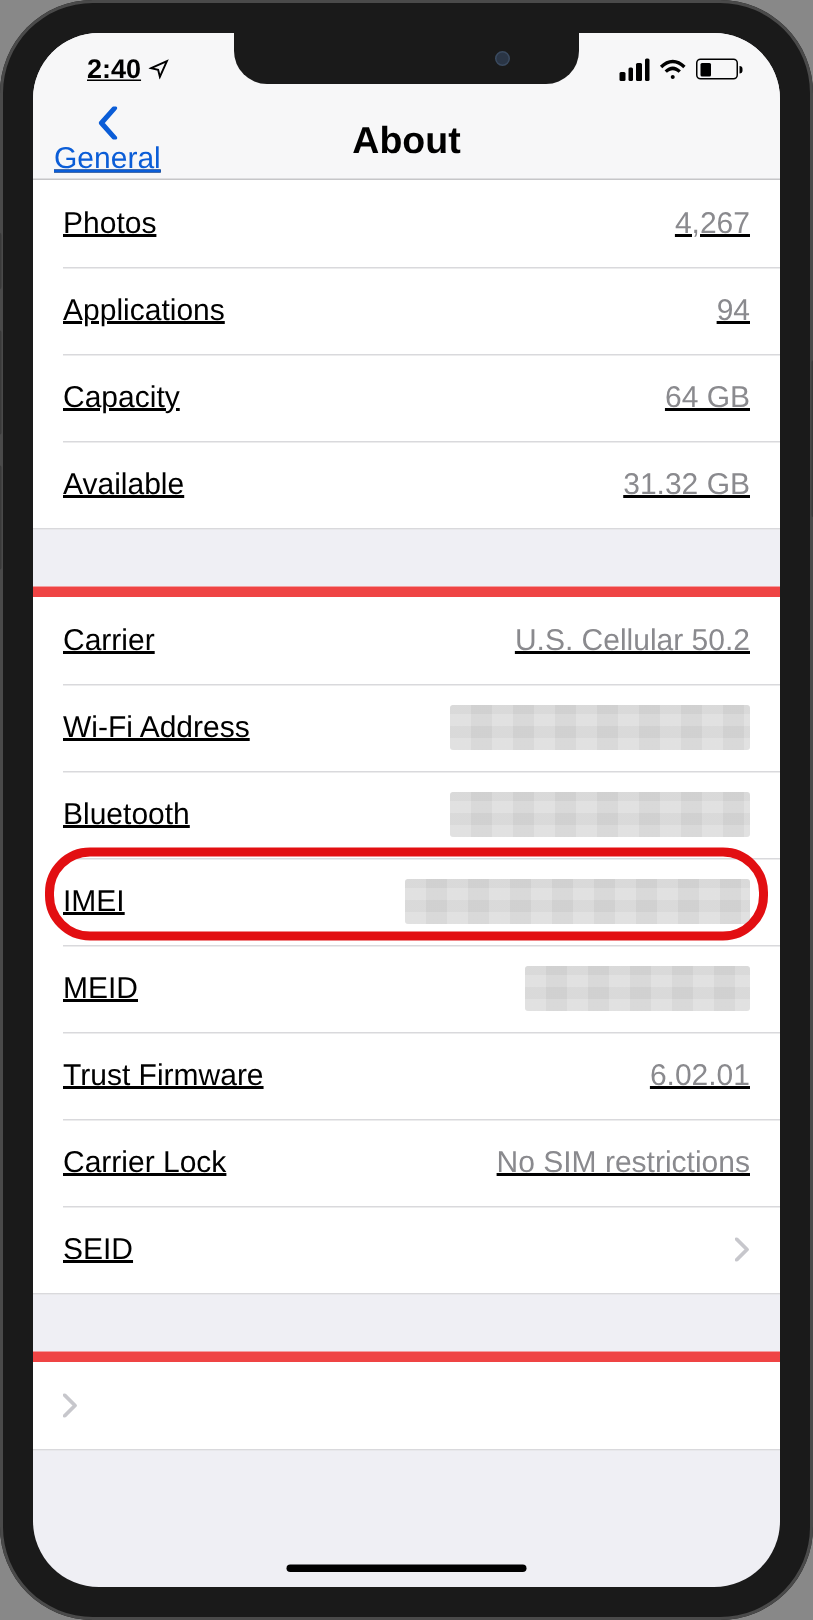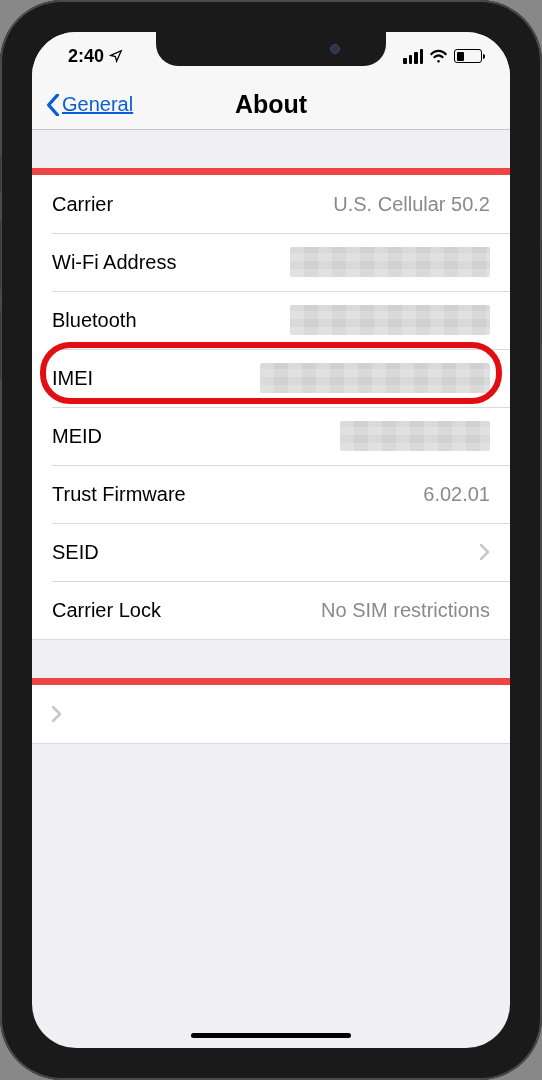--- a/index.html
+++ b/index.html
@@ -8,23 +8,24 @@
       background: #888;
       display: flex;
       justify-content: center;
       padding: 0;
     }
     .phone-frame {
       width: 542px;
       height: 1080px;
       background: #1a1a1a;
       border-radius: 62px;
-      padding: 32px;
+      padding: 22px;
       position: relative;
       box-shadow: 0 0 0 2px #4a4a4a inset;
+      text-decoration: underline;
     }
     .side-button {
       position: absolute;
       background: #3a3a3a;
       border-radius: 2px;
     }
     .sbtn-left1 { left: -4px; top: 155px; width: 5px; height: 38px; }
     .sbtn-left2 { left: -4px; top: 220px; width: 5px; height: 70px; }
     .sbtn-left3 { left: -4px; top: 310px; width: 5px; height: 70px; }
     .sbtn-right { right: -4px; top: 240px; width: 5px; height: 105px; }
@@ -84,20 +85,21 @@
       border-bottom: 1px solid #c6c6c8;
       display: flex;
       align-items: center;
       position: relative;
       padding: 0 14px;
     }
     .back-btn {
       display: flex; align-items: center; gap: 2px;
       color: #0b5dd7; font-size: 20px;
       cursor: pointer;
+      flex-direction: column;
     }
     .back-chevron svg { width: 14px; height: 22px; display: block; }
     .back-label { text-decoration: underline; }
     .nav-title {
       position: absolute; left: 0; right: 0; text-align: center;
       font-size: 25px; font-weight: 600; color: #000;
       pointer-events: none;
     }
 
     .content { background: #efeff4; }
@@ -186,20 +188,38 @@
               <polyline points="10,1 2,10 10,19" fill="none" stroke="#0b5dd7" stroke-width="3" stroke-linecap="round" stroke-linejoin="round"></polyline>
             </svg>
         </span>
         <span class="back-label">General</span>
       </div>
       <div class="nav-title">About</div>
     </div>
 
     <div class="content">
 
+      <div class="section first">
+        <div class="row">
+          <span class="label">Photos</span>
+          <span class="value">4,267</span>
+        </div>
+        <div class="row">
+          <span class="label">Applications</span>
+          <span class="value">94</span>
+        </div>
+        <div class="row">
+          <span class="label">Capacity</span>
+          <span class="value">64 GB</span>
+        </div>
+        <div class="row">
+          <span class="label">Available</span>
+          <span class="value">31.32 GB</span>
+        </div>
+      </div>
 
       <div class="gap"></div>
 
       <div class="section" style="position:relative;">
         <div class="row">
           <span class="label">Carrier</span>
           <span class="value">U.S. Cellular 50.2</span>
         </div>
         <div class="row">
           <span class="label">Wi-Fi Address</span>
@@ -221,35 +241,35 @@
         </div>
         <div class="row">
           <span class="label">MEID</span>
           <span class="value">
               <span class="redacted sm"></span>
             </span>
         </div>
         <div class="row">
           <span class="label">Trust Firmware</span>
           <span class="value">6.02.01</span>
+        </div>
+        <div class="row">
+          <span class="label">Carrier Lock</span>
+          <span class="value">No SIM restrictions</span>
         </div>
         <div class="row">
           <span class="label">SEID</span>
           <span class="value">
             <span class="chevron">
               <svg viewBox="0 0 10 16">
                   <polyline points="1,1 8,8 1,15" fill="none" stroke="#c7c7cc" stroke-width="2.5" stroke-linecap="round" stroke-linejoin="round"></polyline>
                 </svg>
             </span>
           </span>
         </div>
-        <div class="row">
-          <span class="label">Carrier Lock</span>
-          <span class="value">No SIM restrictions</span>
-        </div>
 
         <div class="highlight-ring" style="left:8px; right:8px; top:167px; height:62px;"></div>
       </div>
 
       <div class="gap"></div>
 
       <div class="section">
         <div class="row">
           <span class="value">
             <span class="chevron">

